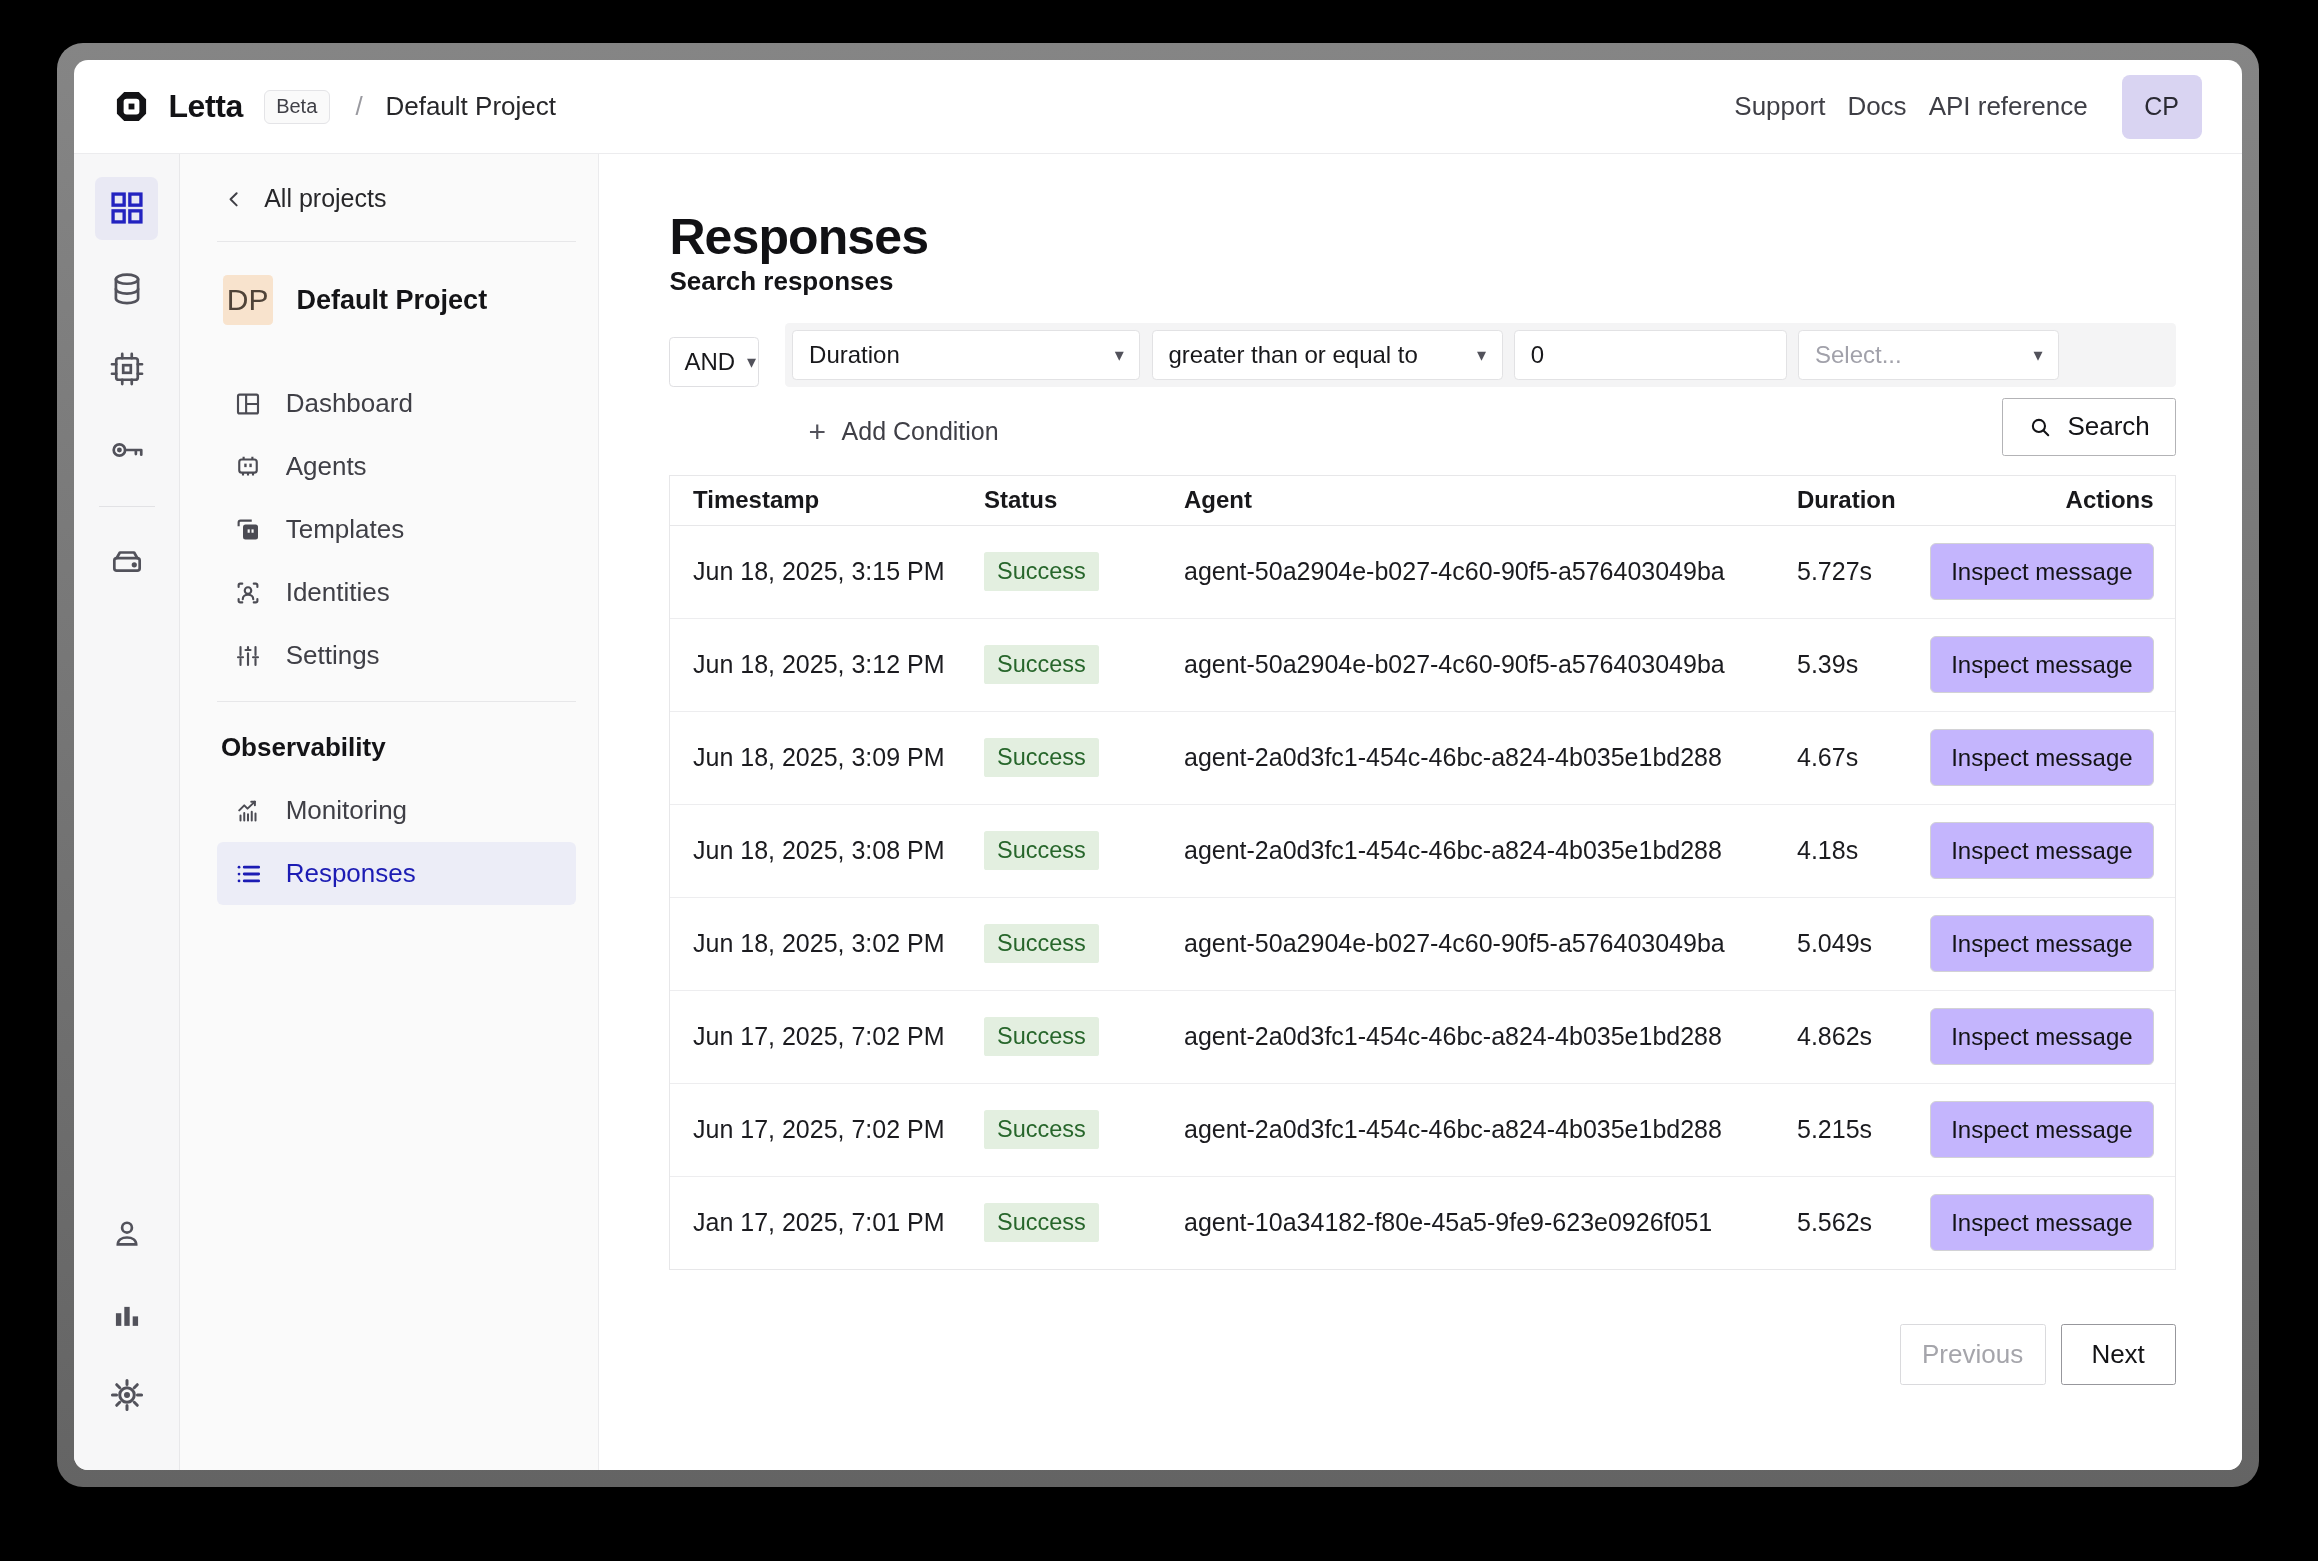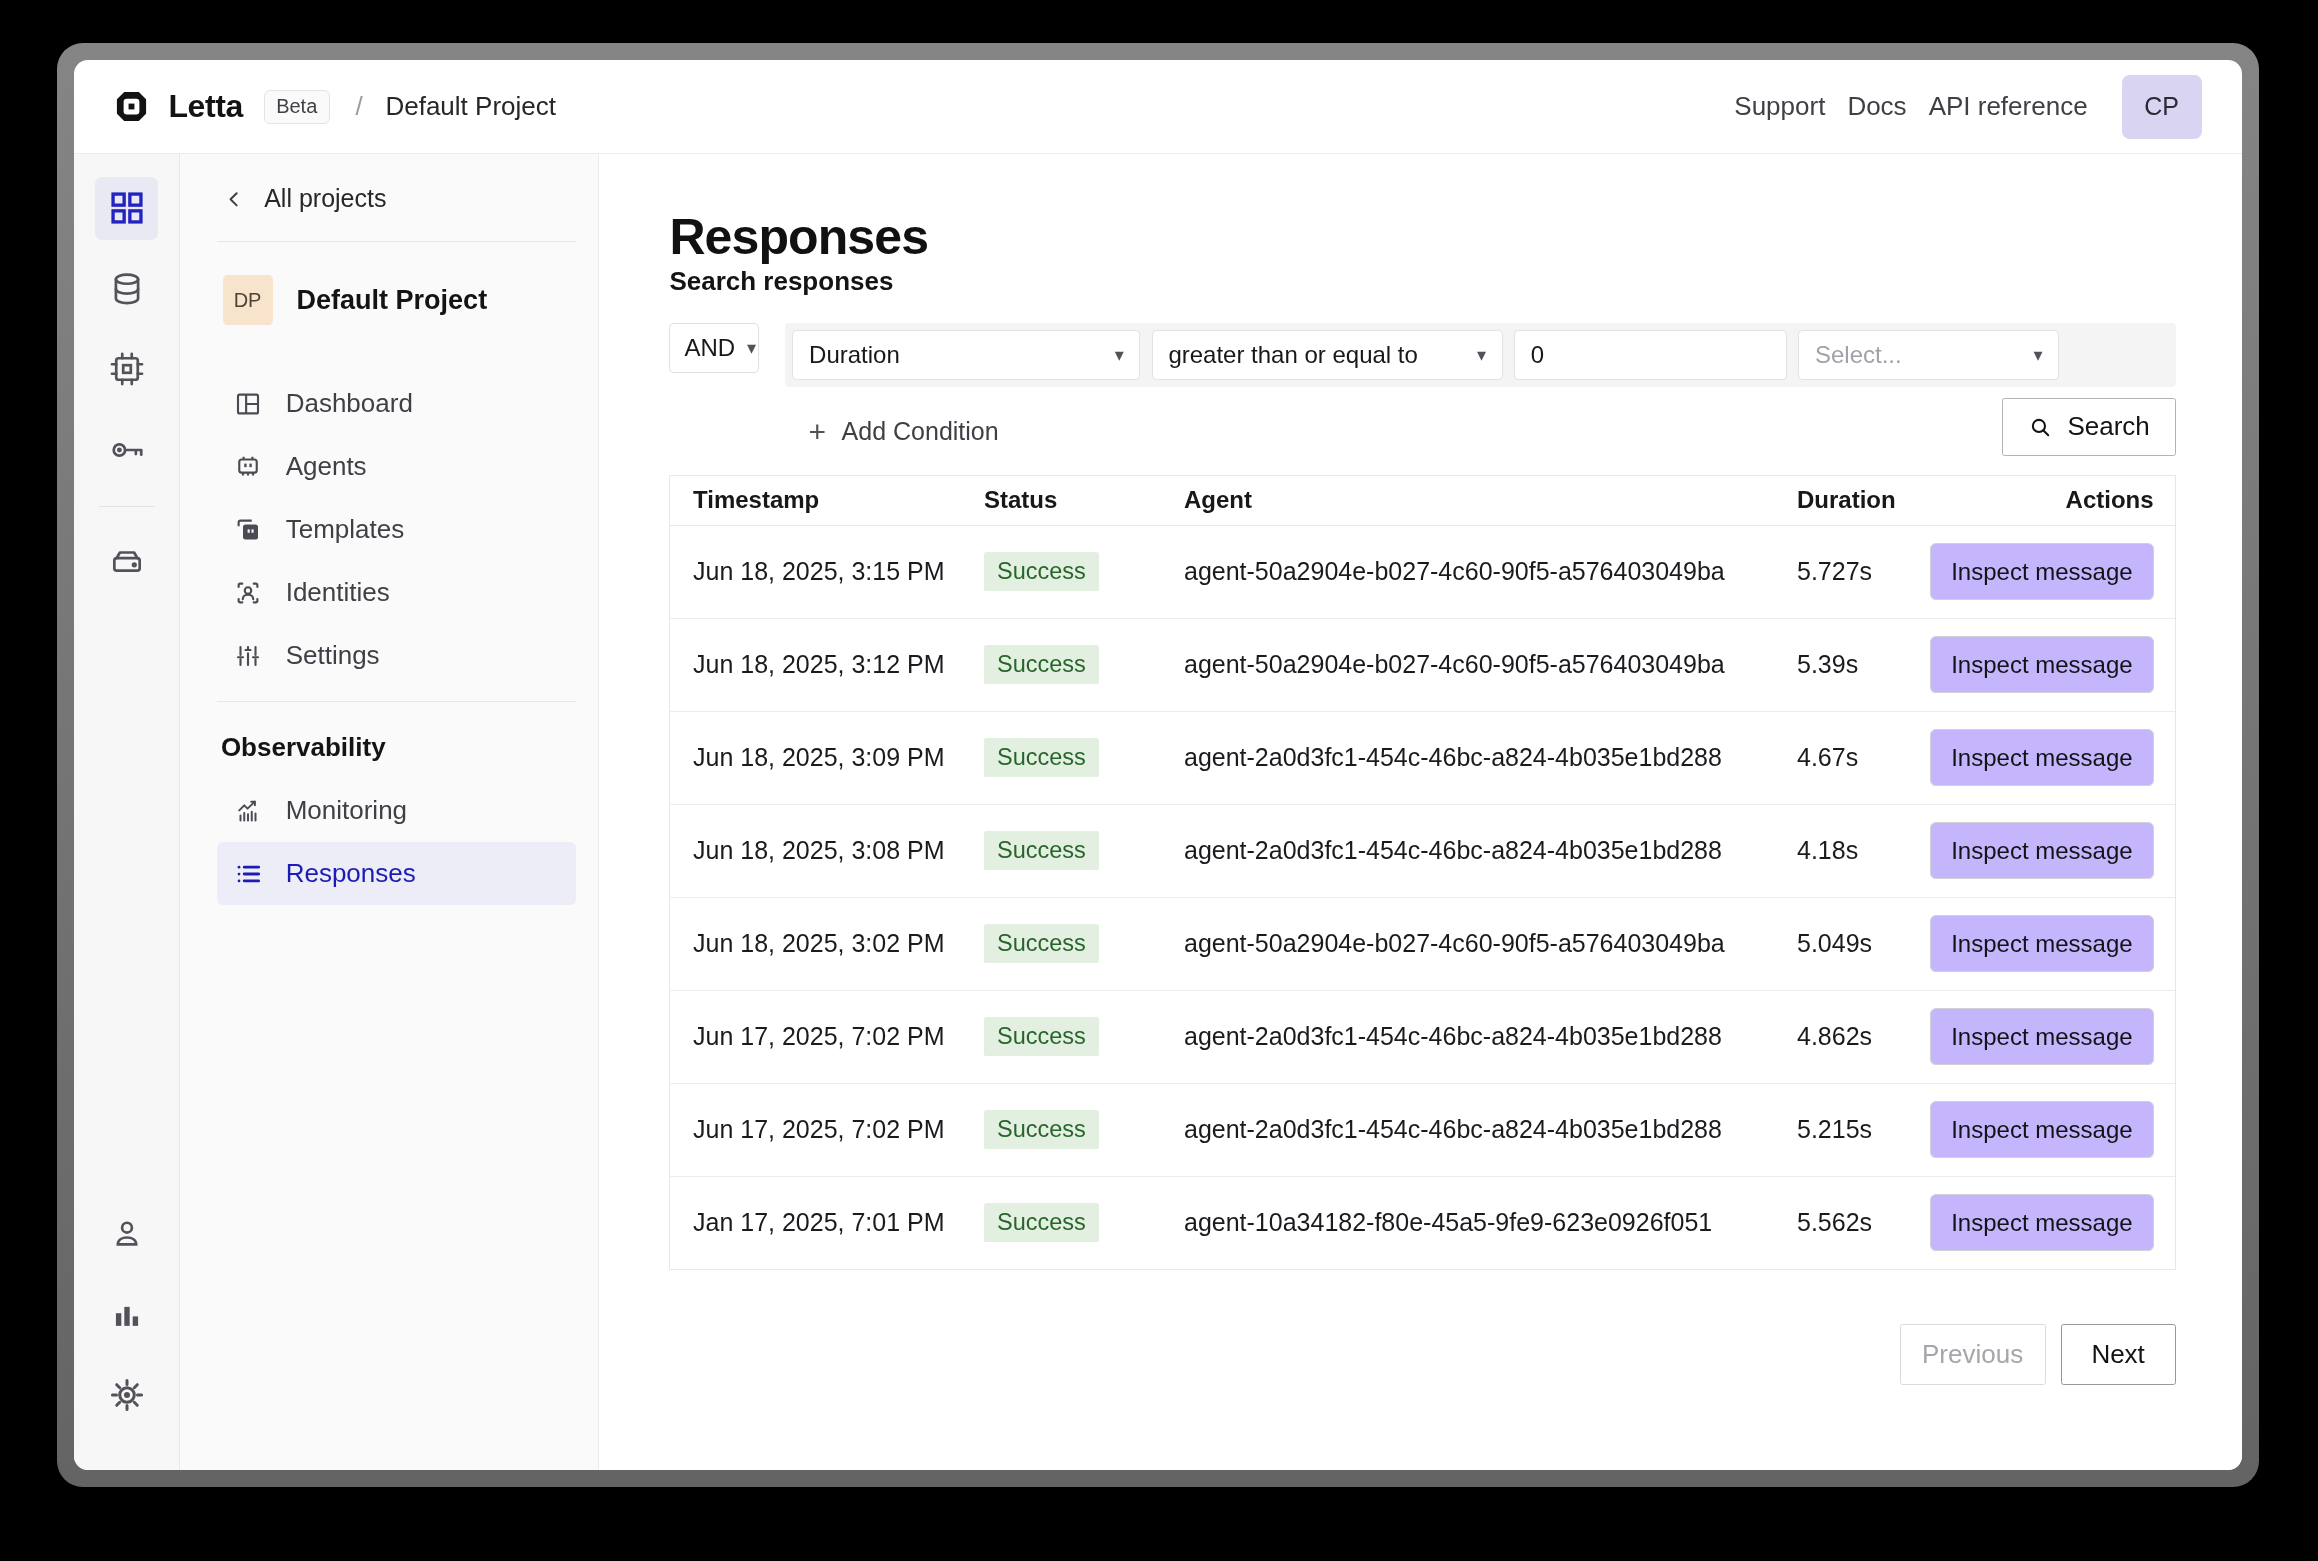--- a/index.html
+++ b/index.html
@@ -34,35 +34,35 @@
   .rail-btn.active{background:#e9e9f4;color:#2323c0;}
   .rail-div{width:56px;height:0.9px;background:#e2e2e5;margin:7px 0 24px;}
   .rail-spacer{flex:1;}
 
   
   .sidebar{width:419px;flex:none;background:#fafafa;border-right:0.9px solid #ebebed;box-sizing:border-box;padding:30px 22.6px 0 37px;}
   .back-row{display:flex;align-items:center;gap:19px;color:#27272a;font-size:25px;padding-left:5.2px;}
   .back-row svg{width:22.6px;height:22.6px;color:#3f3f46;}
   .side-div{height:0.9px;background:#e7e7e9;margin:28px 0 0;}
   .project-row{display:flex;align-items:center;gap:24px;margin-top:33px;padding-left:5.2px;}
-  .p-avatar{width:50px;height:50px;flex:none;border-radius:4.3px;background:#f8e3cd;color:#55443577;color:#4f4338;display:flex;align-items:center;justify-content:center;font-size:20px;}
+  .p-avatar{width:50px;height:50px;flex:none;border-radius:4.3px;background:#f8e3cd;color:#55443577;color:#4f4338;display:flex;align-items:center;justify-content:center;font-size:30px;}
   .p-name{font-size:27px;font-weight:700;color:#141417;}
   .menu{margin-top:47px;}
   .mitem{display:flex;align-items:center;gap:22.6px;height:63px;padding:0 15.7px;border-radius:6px;font-size:26px;color:#3f3f46;}
   .mitem svg{width:30px;height:30px;color:#4b4b53;flex:none;}
   .mitem.active{background:#ecedf7;color:#1c1cb4;}
   .mitem.active svg{color:#1c1cb4;}
   .section-label{font-size:26px;font-weight:700;color:#141417;height:63px;display:flex;align-items:center;padding-left:3.5px;}
 
   
   .main{flex:1;background:#fff;box-sizing:border-box;padding:54px 66px 0 70px;min-width:0;}
   h1.page-title{margin:0;font-size:50px;font-weight:700;color:#111114;letter-spacing:-0.9px;}
   .search-heading{font-size:26px;font-weight:700;color:#141417;}
 
-  .filter-row{margin-top:26px;display:flex;align-items:flex-start;}
+  .filter-row{margin-top:26px;display:flex;align-items:flex-end;}
   .logic-select{width:90px;height:50px;box-sizing:border-box;background:#fff;border:0.9px solid #dfdfe2;border-radius:4.3px;display:flex;align-items:center;justify-content:space-between;padding:0 14px;font-size:24px;color:#18181b;}
   .band{flex:1;margin-left:26px;background:#f4f4f5;border-radius:4.3px;height:64px;box-sizing:border-box;padding:7px;display:flex;gap:11.3px;}
   .ctrl{height:50px;box-sizing:border-box;background:#fff;border:0.9px solid #e2e2e4;border-radius:4.3px;display:flex;align-items:center;justify-content:space-between;padding:0 15.7px;font-size:24px;color:#18181b;}
   .ctrl.w1{width:348px;}.ctrl.w2{width:351px;}.ctrl.w4{width:261px;}
   .ctrl input{border:none;outline:none;font-size:24px;color:#18181b;width:100%;font-family:inherit;background:transparent;padding:0;}
   .ctrl.inputbox{width:273px;justify-content:flex-start;}
   .ctrl .ph{color:#a1a1aa;}
   .caret{font-size:18px;color:#52525b;margin-left:12px;}
 
   .filter-row2{margin-top:10.4px;display:flex;align-items:flex-start;}

